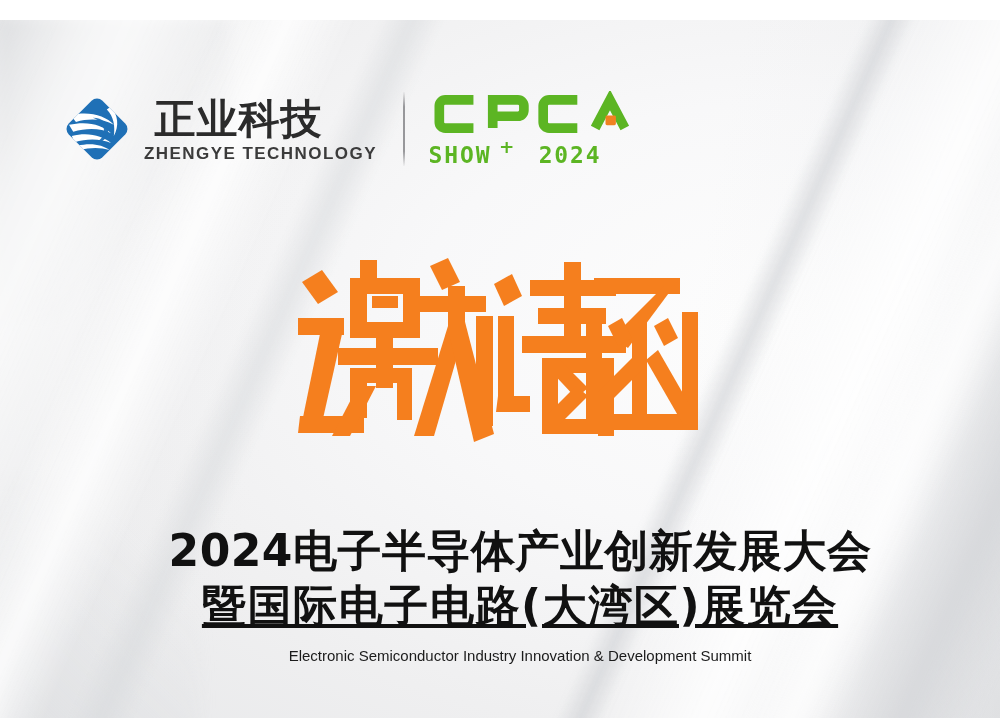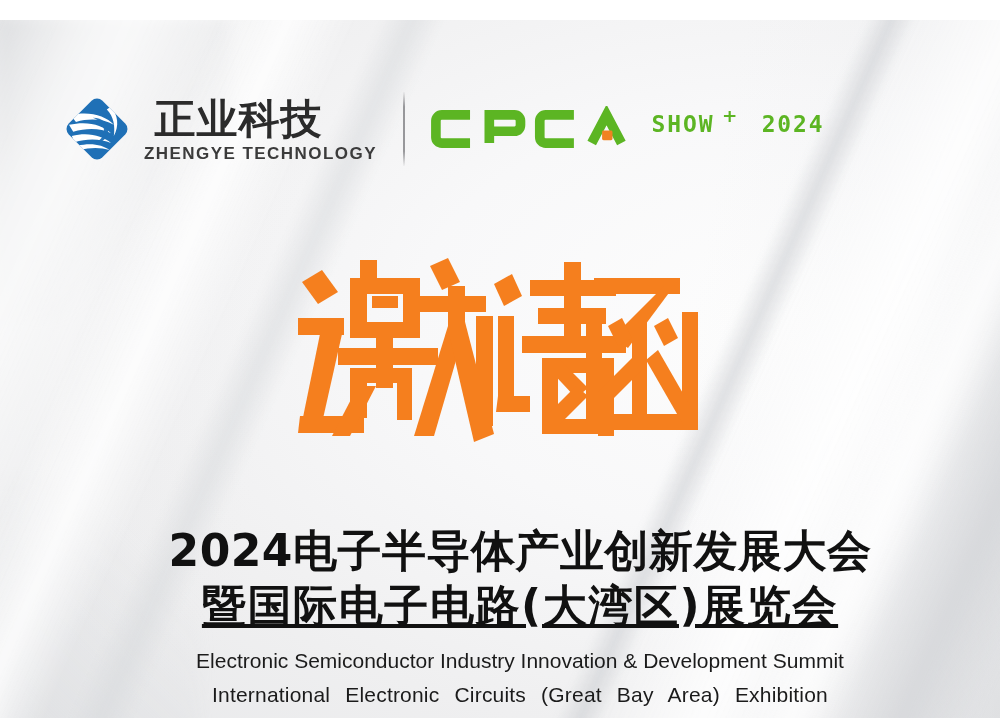--- a/index.html
+++ b/index.html
@@ -148,21 +148,21 @@
     margin-top: 4px;
     line-height: 1;
     white-space: nowrap;
   }
   .divider {
     width: 2px;
     height: 74px;
     margin: 0 22px 0 26px;
     background: linear-gradient(180deg, rgba(140,140,142,0.05), rgba(120,120,124,0.75) 20%, rgba(120,120,124,0.75) 80%, rgba(140,140,142,0.05));
   }
-  .cpca-block { display: flex; flex-direction: row; justify-content: center; }
+  .cpca-block { display: flex; flex-direction: column; justify-content: center; }
   .cpca-top { height: 46px; }
   .cpca-bot { height: 26px; margin-top: 5px; }
 
   
   .hero {
     position: absolute;
     left: 0;
     right: 0;
     top: 236px;
     display: flex;
@@ -184,21 +184,21 @@
     font-size: 44px;
     font-weight: 700;
     color: #111111;
     line-height: 1.26;
     letter-spacing: 0.5px;
     white-space: nowrap;
   }
   .title-cn.line2 { letter-spacing: 1.6px; text-decoration: underline; }
   .title-en {
     font-family: "Liberation Sans", "DejaVu Sans", sans-serif;
-    font-size: 21px;
+    font-size: 15px;
     font-weight: 400;
     color: #1b1b1b;
     line-height: 1.62;
     white-space: nowrap;
   }
   .title-en.line2 {
     
     letter-spacing: 0.2px;
     word-spacing: 9px;
   }
@@ -350,17 +350,16 @@
         <polygon points="348,104 360,94 398,160 386,170"></polygon>
       </g>
     </svg>
   </div>
 
   <div class="title-block">
     <div class="title-cn line1">2024电子半导体产业创新发展大会</div>
     <div class="title-cn line2">暨国际电子电路(大湾区)展览会</div>
     <div class="en-wrap">
       <div class="title-en line1">Electronic Semiconductor Industry Innovation &amp; Development Summit</div>
-      <div class="title-en line2">International Electronic Circuits (Great Bay Area) Exhibition</div>
     </div>
   </div>
 
 </div>
 
 </body></html>

